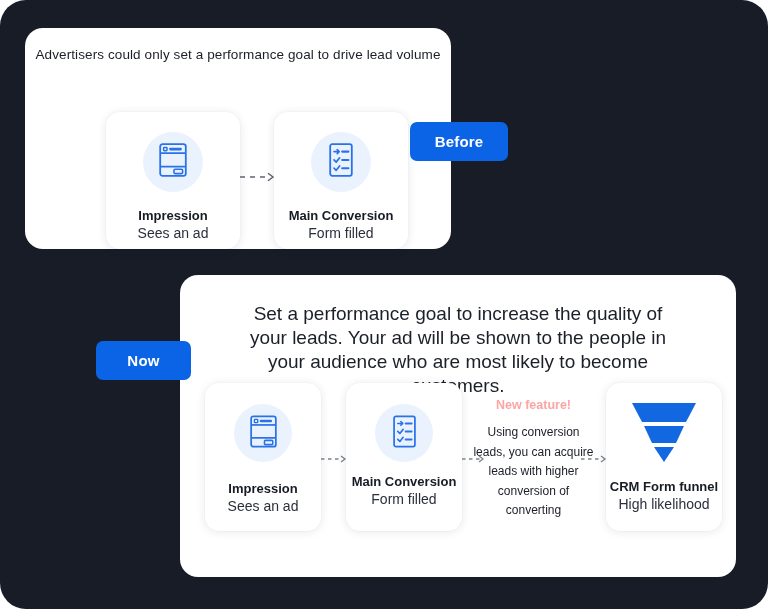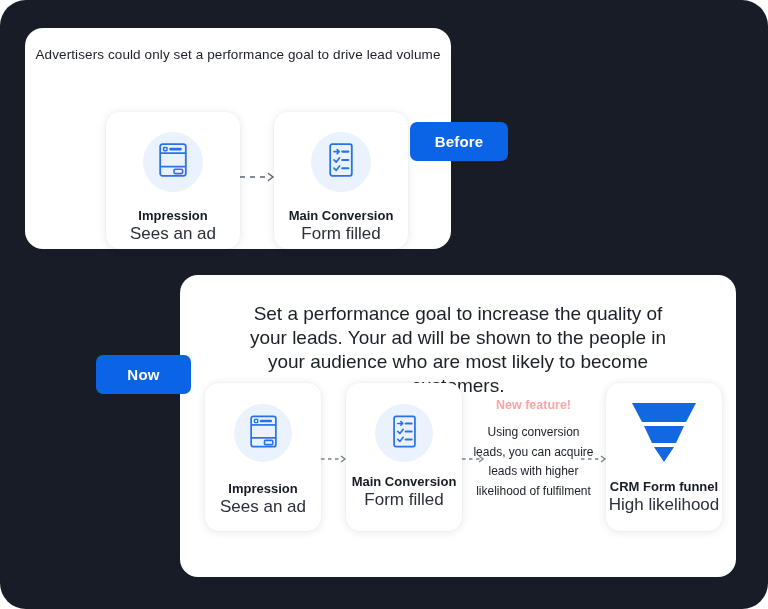--- a/index.html
+++ b/index.html
@@ -52,21 +52,21 @@
     color: #ffffff;
     font-size: 15px;
     font-weight: bold;
     border-radius: 7px;
     display: flex;
     align-items: center;
     justify-content: center;
     letter-spacing: .2px;
   }
   #badge-before { left: 410px; top: 122px; width: 98px; height: 39px; }
-  #badge-now    { left: 96px;  top: 341px; width: 95px;  height: 39px; margin-top: 14px; }
+  #badge-now    { left: 96px;  top: 341px; width: 95px;  height: 39px; }
 
   
   .step-card {
     position: absolute;
     background: #ffffff;
     border-radius: 14px;
     box-shadow: 0 1px 10px rgba(22,34,60,.10), 0 0 0 .5px rgba(22,34,60,.035);
     display: flex;
     flex-direction: column;
     align-items: center;
@@ -79,21 +79,21 @@
     justify-content: center;
   }
   .step-title {
     font-size: 13px;
     font-weight: bold;
     color: #161b24;
     text-align: right;
     line-height: 16px;
   }
   .step-sub {
-    font-size: 17px;
+    font-size: 14px;
     color: #2a2f3a;
     text-align: center;
     line-height: 15px;
     margin-top: 2px;
   }
 
   
   #step-before-impression { left: 81px;  top: 84px; width: 134px; height: 137px; }
   #step-before-conversion { left: 249px; top: 84px; width: 134px; height: 137px; }
   #step-before-impression .icon-disc,
@@ -239,21 +239,21 @@
 
   <span class="connector" id="conn-now-2">
     <svg width="24" height="12" viewBox="0 0 24 12" fill="none">
       <path d="M0 6H18" stroke="#7b828d" stroke-width="1.3" stroke-dasharray="3.5 3.5"></path>
       <path d="M17 3L21 6L17 9" stroke="#7b828d" stroke-width="1.3" fill="none"></path>
     </svg>
   </span>
 
   <div id="feature-block">
     <div class="feature-title">New feature!</div>
-    <div class="feature-body">Using conversion leads, you can acquire leads with higher likelihood of fulfilment</div>
+    <div class="feature-body">Using conversion leads, you can acquire leads with higher conversion of converting</div>
   </div>
 
   <span class="connector" id="conn-now-3">
     <svg width="27" height="12" viewBox="0 0 27 12" fill="none">
       <path d="M0 6H21" stroke="#7b828d" stroke-width="1.3" stroke-dasharray="3.5 3.5"></path>
       <path d="M20 3L24 6L20 9" stroke="#7b828d" stroke-width="1.3" fill="none"></path>
     </svg>
   </span>
 
   <div class="step-card" id="step-now-funnel">

